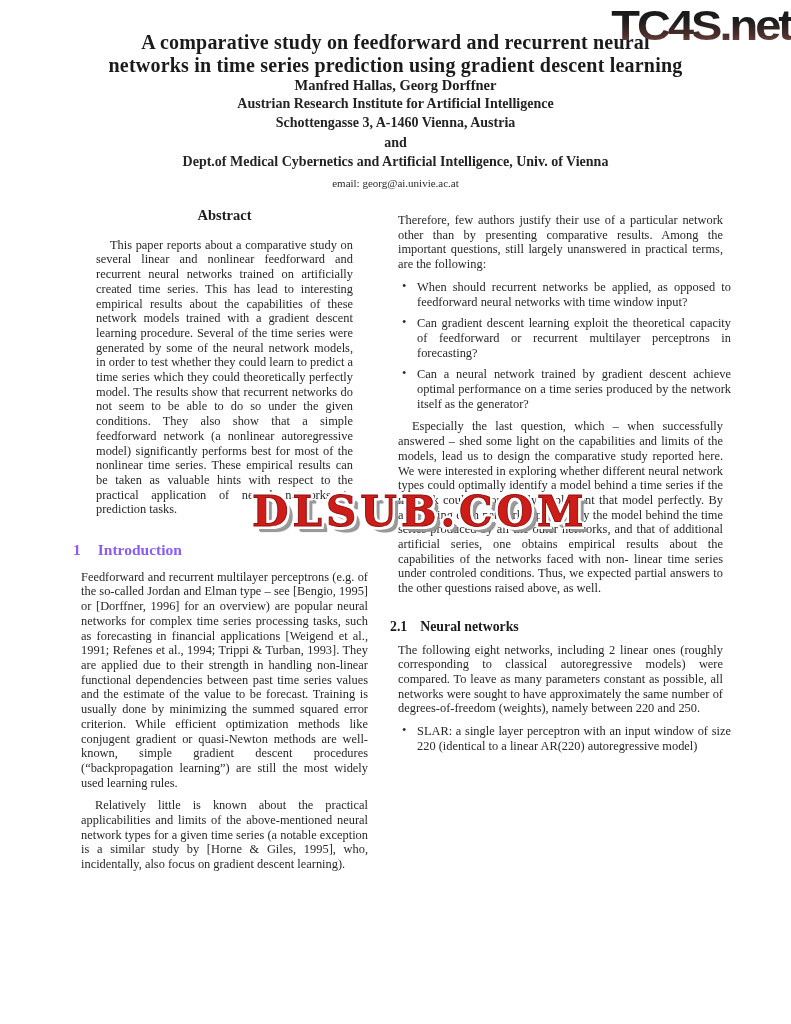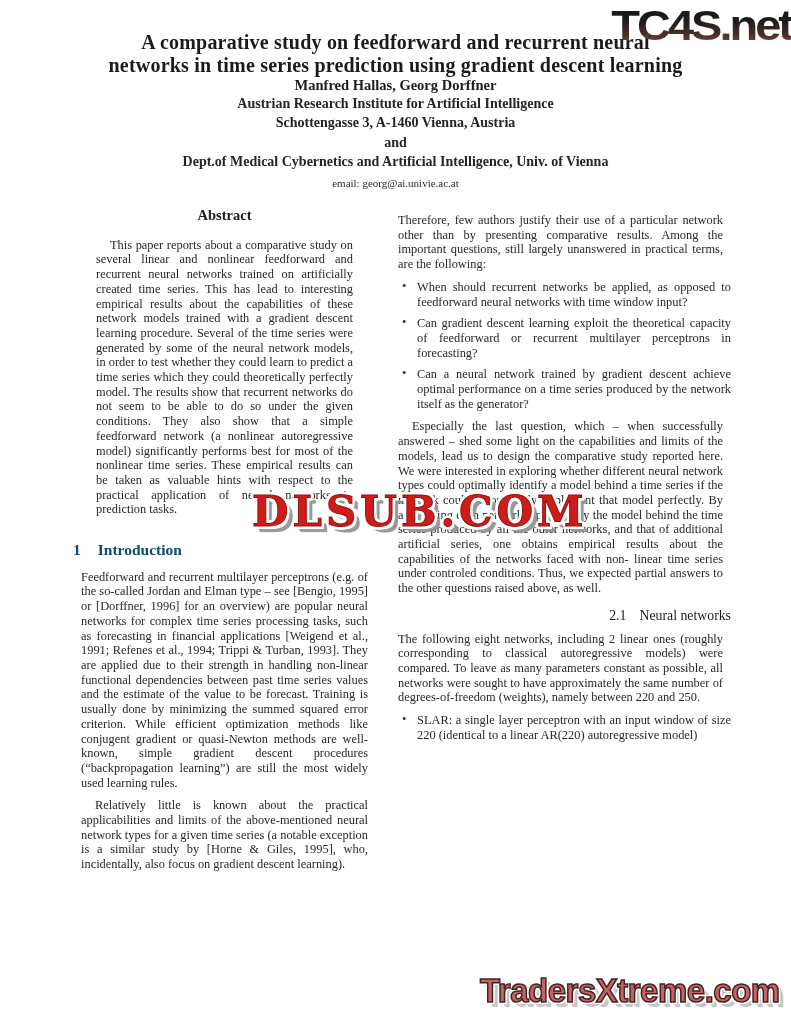--- a/index.html
+++ b/index.html
@@ -27,24 +27,24 @@
 
   .abstract-heading {
     text-align:center; font-size:14.5px; font-weight:bold;
     margin:3px 0 15px 0; color:#1b1b1b;
   }
   .abstract-body { margin:0 23px; }
 
   p { margin:8px; }
   .indent { text-indent:14px; }
 
-  .sec-h1 { font-size:15.5px; font-weight:bold; color:#0c4a6e; margin:26px 0 12px 0; text-align:left; }
+  .sec-h1 { font-size:15.5px; font-weight:bold; color:#8b5cf6; margin:26px 0 12px 0; text-align:left; }
   .sec-h1 .num { display:inline-block; margin-right:17px; }
   .col-right .sec-h1 { margin:13px 0 6px 0; }
-  .sec-h2 { font-size:13.8px; font-weight:normal; color:#1b1b1b; margin:13px 0 5px 0; text-align:right; }
+  .sec-h2 { font-size:13.8px; font-weight:bold; color:#1b1b1b; margin:24px 0 5px 0; text-align:left; }
   .sec-h2 .num { display:inline-block; margin-right:13px; }
 
   ul.bullets { list-style:none; margin:7px 0; padding:0 0 0 27px; }
   ul.bullets li { position:relative; margin:7px 0; }
   ul.bullets li::before { content:"\2022"; position:absolute; left:-15px; top:-1px; }
 
   
   .wm { position:absolute; white-space:nowrap; user-select:none; }
 
   .wm-tc4s {
@@ -80,21 +80,20 @@
       4px 4px 0 #c9c9c9, 5px 5px 1px #bcbcbc;
   }
 </style>
 </head>
 <body>
 
 <div class="page">
 
   <div class="wm wm-tc4s">TC4S.net</div>
   <div class="wm wm-dlsub">DLSUB.COM</div>
-  <div class="wm wm-traders">TradersXtreme.com</div>
 
   <div class="header">
     <div class="title">
       <div>A comparative study on feedforward and recurrent neural</div>
       <div>networks in time series prediction using gradient descent learning</div>
     </div>
     <div class="authors">Manfred Hallas, Georg Dorffner</div>
     <div class="affil">Austrian Research Institute for Artificial Intelligence</div>
     <div class="affil">Schottengasse 3, A-1460 Vienna, Austria</div>
     <div class="affil">and</div>

